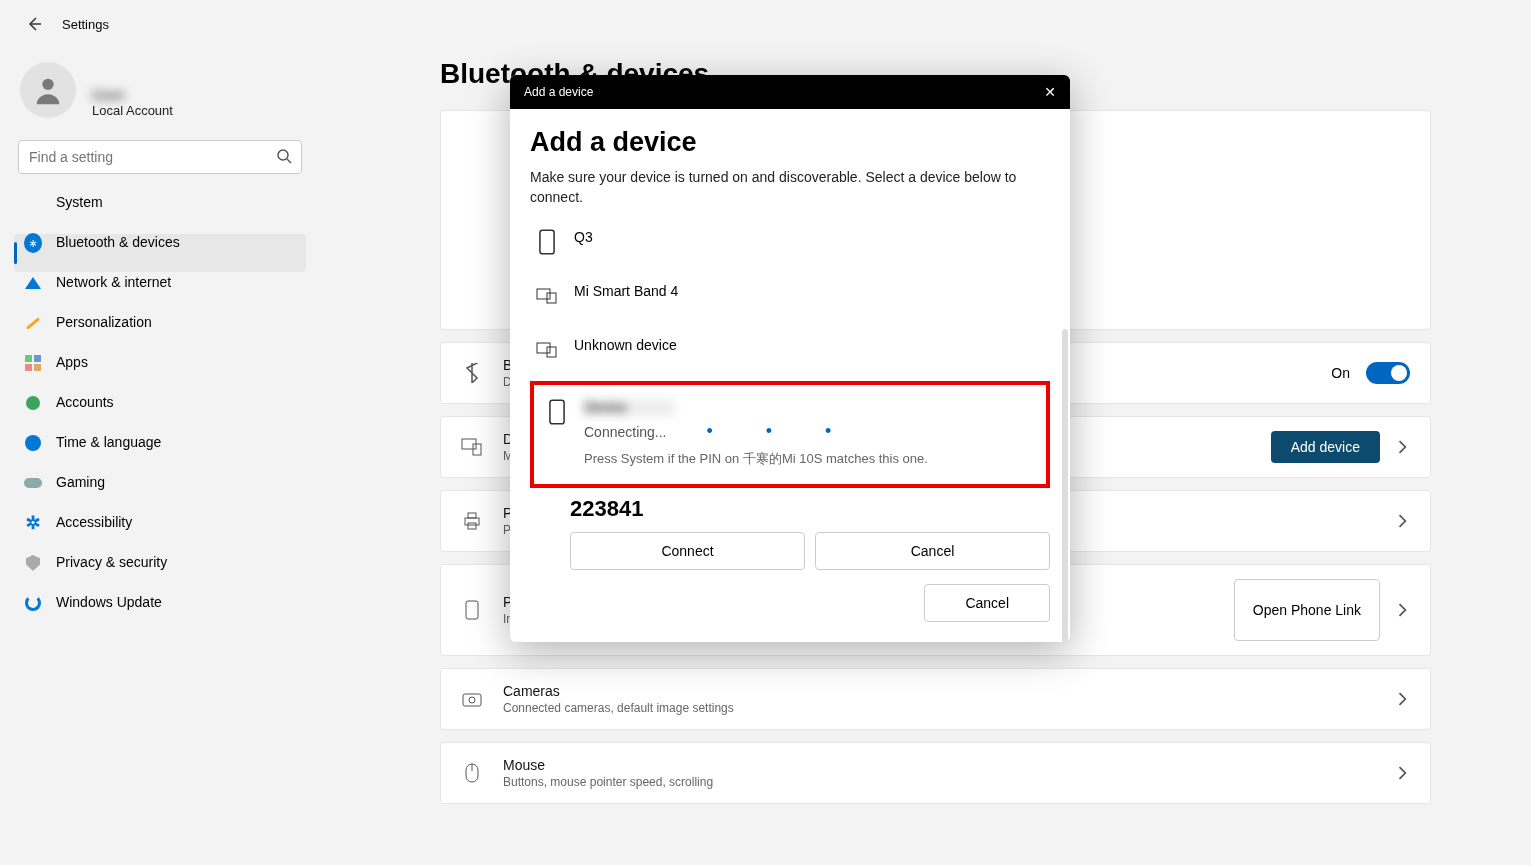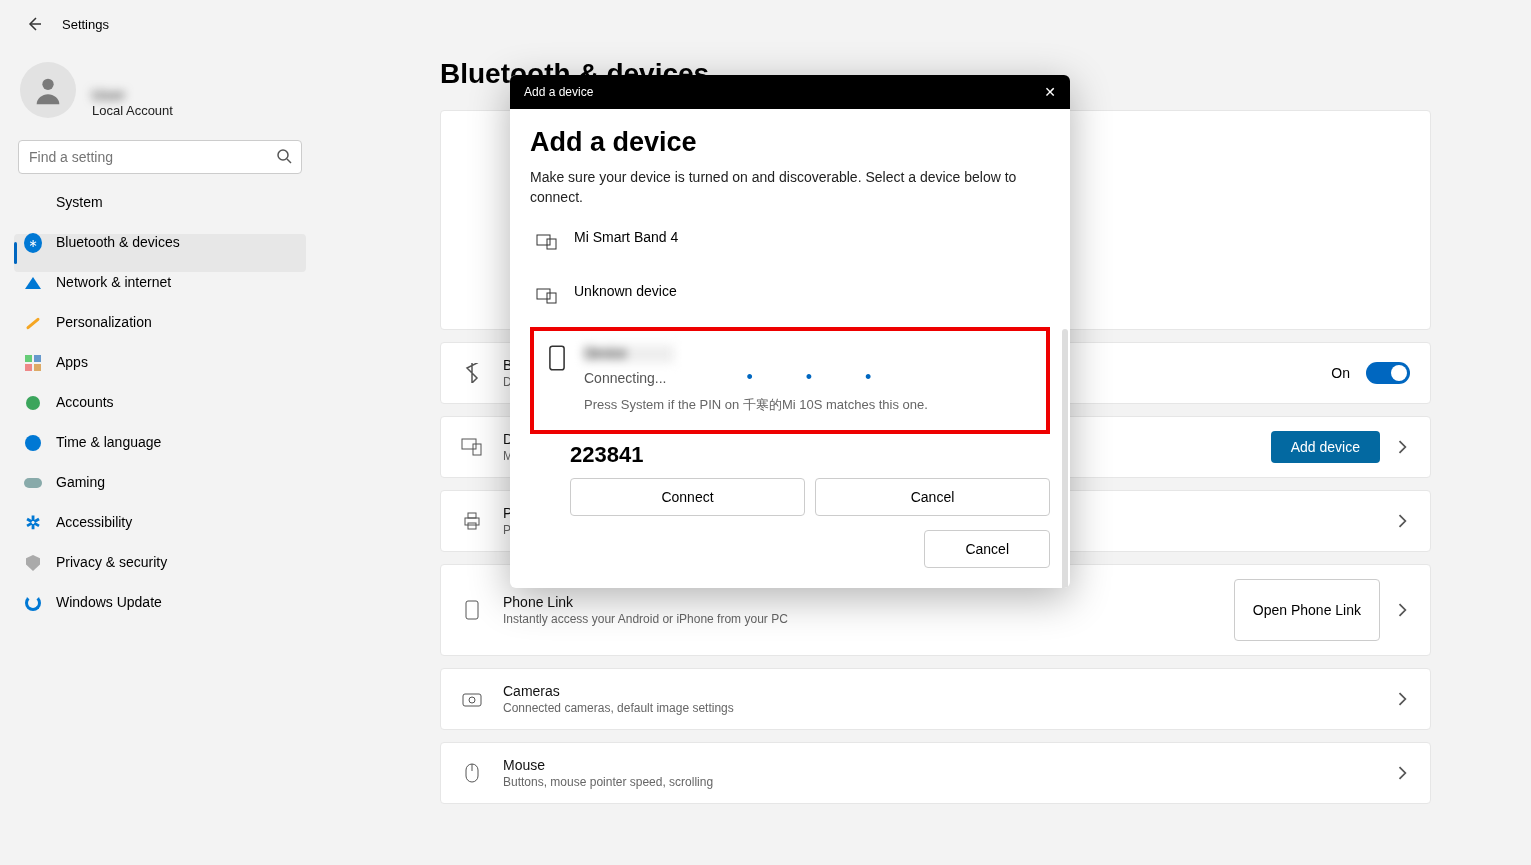--- a/index.html
+++ b/index.html
@@ -33,21 +33,21 @@
 .card-row.tall { height:220px; }
 .card-icon { width:22px; height:22px; margin-right:20px; display:flex; align-items:center; justify-content:center; stroke:#333;}
 .card-body { flex:1;}
 .card-title { font-size:14px; color:#111;}
 .card-sub { font-size:12px; color:#666; margin-top:2px;}
 .card-right { display:flex; align-items:center; gap:16px;}
 .toggle { width:44px; height:22px; border-radius:11px; background:#0067c0; position:relative;}
 .toggle::after { content:""; position:absolute; right:3px; top:3px; width:16px; height:16px; background:#fff; border-radius:50%;}
 .toggle-label { font-size:14px;}
 .chevron { width:14px; height:14px;}
-.btn-primary { background:#0369a1; color:#fff; border:none; border-radius:4px; padding:8px 20px; font-size:14px; cursor:pointer;}
+.btn-primary { background:#0c4a6e; color:#fff; border:none; border-radius:4px; padding:8px 20px; font-size:14px; cursor:pointer;}
 .btn-secondary { background:#fff; border:1px solid #ccc; border-radius:4px; padding:22px 18px; font-size:14px; cursor:pointer;}
 
 
 .overlay { position:absolute; inset:0; }
 .modal { position:absolute; left:510px; top:75px; width:560px; background:#fff; box-shadow:0 10px 40px rgba(0,0,0,0.3); border-radius:6px; overflow:hidden;}
 .modal-titlebar { background:#000; color:#fff; height:34px; display:flex; align-items:center; justify-content:space-between; padding:0 14px; font-size:12px;}
 .close-x { cursor:pointer; font-size:14px;}
 .modal-body { padding:18px 20px 20px 20px;}
 .modal-h1 { font-size:27px; font-weight:600; margin-bottom:10px;}
 .modal-desc { font-size:14px; color:#222; margin-bottom:8px; line-height:1.4;}
@@ -313,20 +313,26 @@
     <div class="modal-titlebar">
       <span>Add a device</span>
       <span class="close-x">✕</span>
     </div>
     <div class="modal-body" style="position:relative">
       <div class="modal-h1">Add a device</div>
       <div class="modal-desc">Make sure your device is turned on and discoverable. Select a device below to connect.</div>
 
       <div class="device-list">
         <div class="device-item">
+          <svg class="device-icon" viewBox="0 0 14 22">
+              <rect x="1" y="1" width="12" height="20" rx="2" fill="none" stroke="#333" stroke-width="1.3"></rect>
+            </svg>
+          <span class="device-label">Q3</span>
+        </div>
+        <div class="device-item">
           <svg class="device-icon" viewBox="0 0 22 16">
               <rect x="1" y="1" width="13" height="10" fill="none" stroke="#333"></rect>
               <rect x="11" y="5" width="9" height="10" fill="none" stroke="#333"></rect>
             </svg>
           <span class="device-label">Mi Smart Band 4</span>
         </div>
         <div class="device-item">
           <svg class="device-icon" viewBox="0 0 22 16">
               <rect x="1" y="1" width="13" height="10" fill="none" stroke="#333"></rect>
               <rect x="11" y="5" width="9" height="10" fill="none" stroke="#333"></rect>
@@ -334,21 +340,21 @@
           <span class="device-label">Unknown device</span>
         </div>
 
         <div class="connecting-box">
           <div class="device-item">
             <svg class="device-icon" viewBox="0 0 14 22">
                 <rect x="1" y="1" width="12" height="20" rx="2" fill="none" stroke="#333" stroke-width="1.3"></rect>
               </svg>
             <div style="flex:1">
               <div class="conn-name">Device</div>
-              <div style="display:flex;align-items:center;gap:40px;">
+              <div style="display:flex;align-items:center;">
                 <span class="conn-status">Connecting...</span>
                 <span class="dots">• • •</span>
               </div>
               <div class="conn-hint">Press System if the PIN on 千寒的Mi 10S matches this one.</div>
             </div>
           </div>
         </div>
 
         <div class="pin">223841</div>
         <div class="btn-row">

